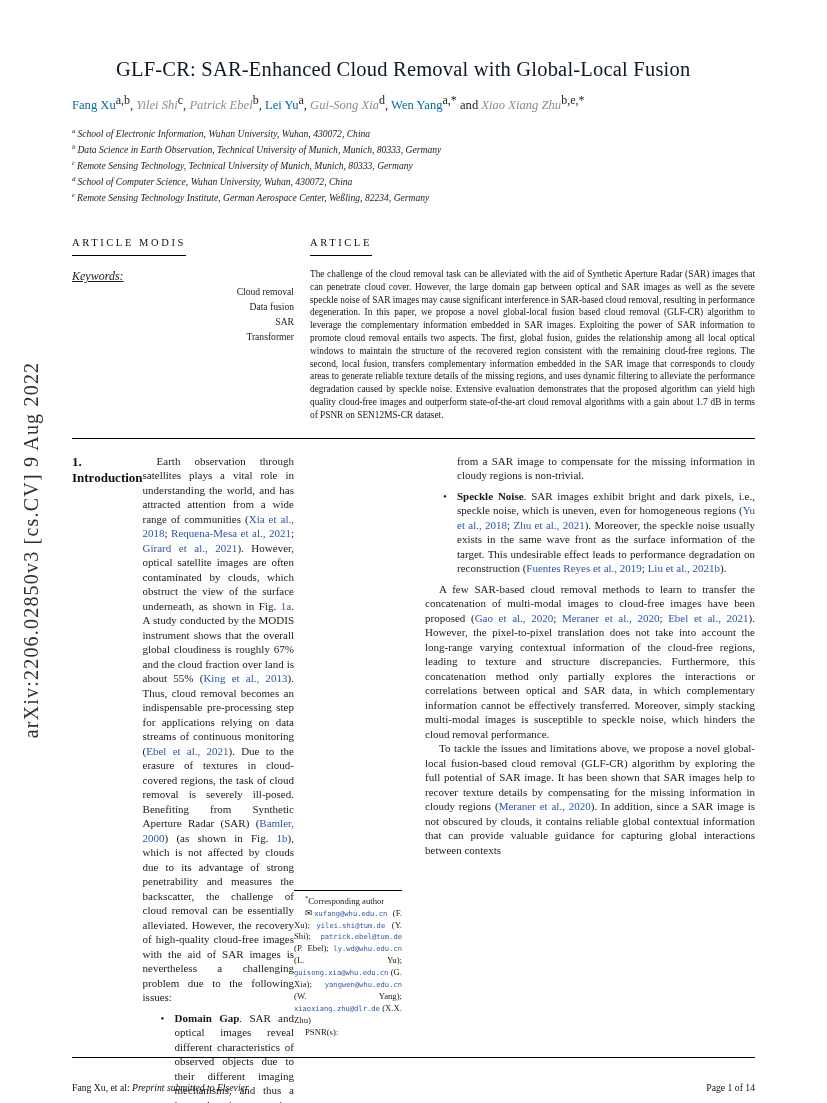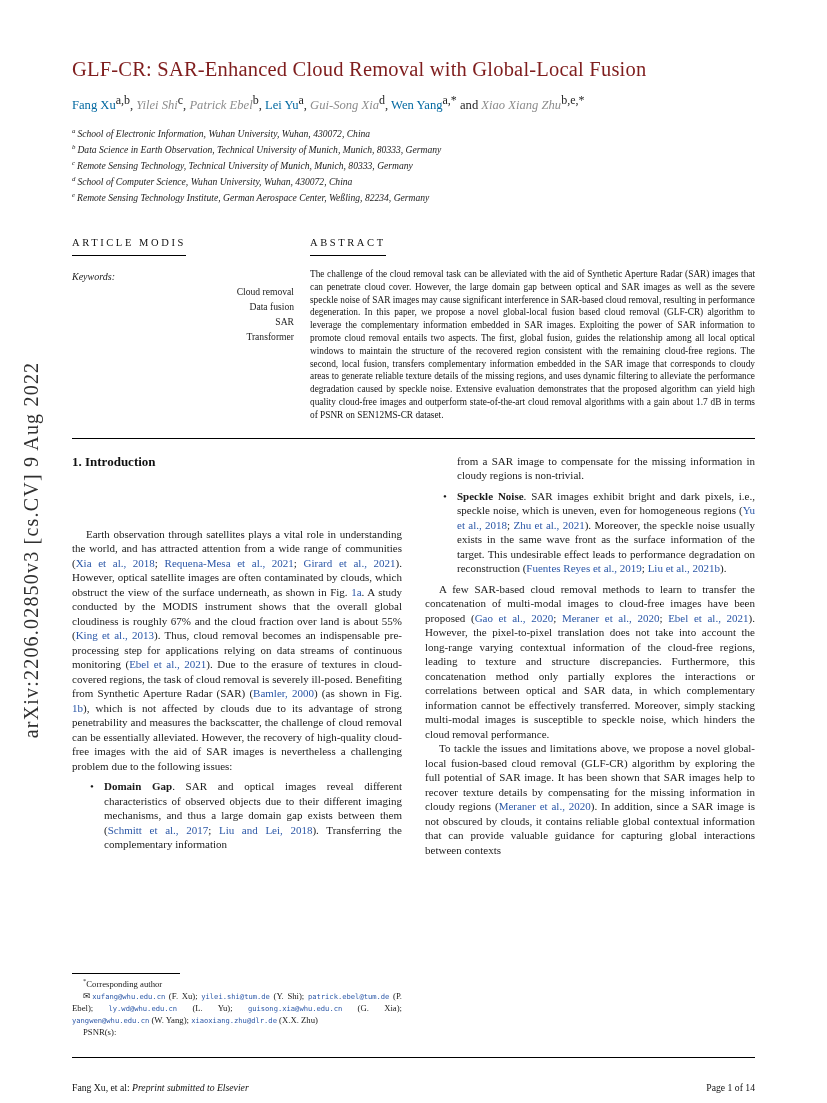--- a/index.html
+++ b/index.html
@@ -7,45 +7,45 @@
   .page {
     position:relative; width:827px; height:1103px; background:#ffffff; overflow:hidden;
     font-family:"Liberation Serif", serif; color:#1c1c1c;
   }
   .arxiv-side {
     position:absolute; top:550px; left:31px;
     transform:translate(-50%,-50%) rotate(-90deg);
     white-space:nowrap; font-size:20px; letter-spacing:1.2px; color:#303030;
   }
   .content { position:absolute; left:72px; top:0; width:683px; }
-  .title { margin-top:58px; font-size:20.5px; font-weight:normal; color:#7f1d1d; letter-spacing:0.2px; }
+  .title { margin-top:58px; font-size:20.5px; font-weight:normal; color:#0f172a; letter-spacing:0.2px;margin-left:44px; }
   .authors { margin-top:17px; font-size:12.6px; color:#262626; }
   .author { color:#0369a1; }
   .author.muted { color:var(--muted,#8c8c8c);font-style:italic; }
   .asup { font-size:12px; vertical-align:super; line-height:0; }
   .asep { color:#262626; }
   .affils { margin-top:13px; }
   .affil { font-size:9.6px; font-style:italic; line-height:16px; color:#222; }
   .affil sup { font-size:6.8px; margin-right:2px; font-style:italic; line-height:0; }
   .info-abstract { display:flex; margin-top:26px; }
   .info-col { width:222px; flex:none; }
   .abs-col { flex:1; margin-left:16px; }
   .colhead {
     font-size:10.5px; letter-spacing:2.6px; color:#111;
     display:inline-block; border-bottom:1.2px solid #000; padding-bottom:7px;
   }
   .kw-block { margin-top:13px; }
-  .kw-label { font-size:10px; font-style:italic; line-height:15px; }
+  .kw-label { font-size:12px; font-style:italic; line-height:15px;text-decoration:underline; }
   .kw { font-size:9.6px; line-height:15px;text-align:right; }
   .abs-text { margin-top:12px; font-size:9.3px; line-height:12.8px; text-align:justify; color:#141414; }
   .rule { border-top:1px solid #000; margin-top:16px; }
   .body-cols { display:flex; margin-top:15px; height:585px; }
   .col { width:330px; }
   #col-right { margin-left:23px; }
-  #col-left { display:flex; flex-direction:column;gap:48px; }
+  #col-left { display:flex; flex-direction:row; }
   .sec-head { font-size:13px; font-weight:bold; color:#111; margin-bottom:9px; }
   .para, .bullet, .cont { font-size:11px; line-height:14.5px; text-align:justify; color:#1a1a1a; }
   .para { text-indent:14px; }
   .bullet { position:relative; padding-left:32px; margin:6px 0; }
   .marker { position:absolute; left:18px; }
   .cont { padding-left:32px; }
   .cite { color:var(--link,#2b57a7); }
   .bf { font-weight:bold;margin-top:48px; }
   .it { font-style:italic; }
   .mono { font-family:"DejaVu Sans Mono", monospace; font-size:0.82em; }
@@ -89,21 +89,21 @@
           <div class="kw-label">Keywords:</div>
           <div id="kw-list">
               <div class="kw">Cloud removal</div>
               <div class="kw">Data fusion</div>
               <div class="kw">SAR</div>
               <div class="kw">Transformer</div>
             </div>
         </div>
       </div>
       <div class="abs-col">
-        <div class="colhead">ABSTRACT</div>
+        <div class="colhead">ARTICLE</div>
         <p class="abs-text">The challenge of the cloud removal task can be alleviated with the aid of Synthetic Aperture Radar (SAR) images that can penetrate cloud cover. However, the large domain gap between optical and SAR images as well as the severe speckle noise of SAR images may cause significant interference in SAR-based cloud removal, resulting in performance degeneration. In this paper, we propose a novel global-local fusion based cloud removal (GLF-CR) algorithm to leverage the complementary information embedded in SAR images. Exploiting the power of SAR information to promote cloud removal entails two aspects. The first, global fusion, guides the relationship among all local optical windows to maintain the structure of the recovered region consistent with the remaining cloud-free regions. The second, local fusion, transfers complementary information embedded in the SAR image that corresponds to cloudy areas to generate reliable texture details of the missing regions, and uses dynamic filtering to alleviate the performance degradation caused by speckle noise. Extensive evaluation demonstrates that the proposed algorithm can yield high quality cloud-free images and outperform state-of-the-art cloud removal algorithms with a gain about 1.7 dB in terms of PSNR on SEN12MS-CR dataset.</p>
       </div>
     </div>
 
     <div class="rule"></div>
 
     <div class="body-cols">
       <div class="col" id="col-left">
         <h2 class="sec-head">1. Introduction</h2>
         <div id="col-left-blocks">

